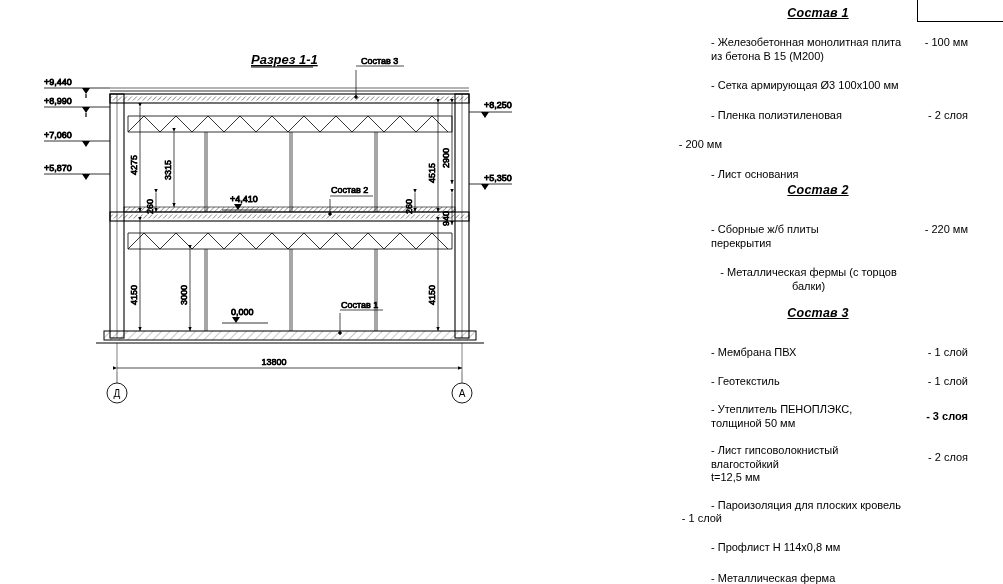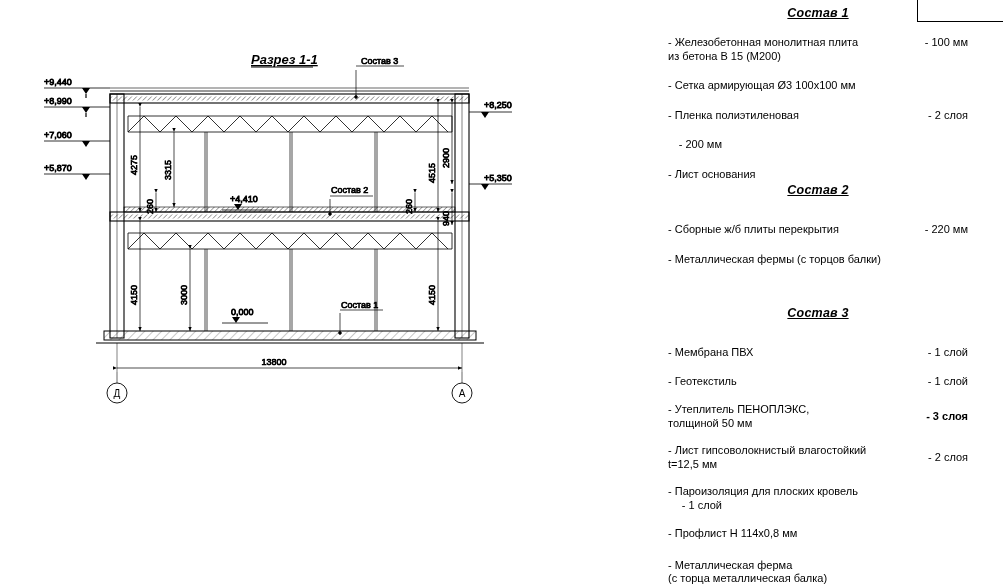--- a/index.html
+++ b/index.html
@@ -52,20 +52,21 @@
     display: flex;
     justify-content: space-between;
     align-items: flex-start;
     font-size: 11px;
     line-height: 13.5px;
     margin-bottom: 11px;
   }
   .spec-row .label {
     white-space: pre-line;
     padding-right: 8px;
+    margin-left: 43px;
   }
   .spec-row .value {
     white-space: nowrap;
     text-align: right;
     min-width: 54px;
   }
   .mini-frame {
     position: absolute;
     left: 917px;
     top: -2px;
@@ -293,21 +294,21 @@
         <span class="value"></span>
       </div>
     </div>
 
     <div class="spec-block" style="top:183px; left:8px;">
       <div class="spec-title">Состав 2</div>
       <div class="spec-row" style="margin-top:26px;gap:44px;">
         <span class="label">- Сборные ж/б плиты перекрытия</span>
         <span class="value">- 220 мм</span>
       </div>
-      <div class="spec-row" style="margin-top:16px;">
+      <div class="spec-row" style="margin-top:16px;text-align:center;">
         <span class="label">- Металлическая фермы (с торцов балки)</span>
         <span class="value"></span>
       </div>
     </div>
 
     <div class="spec-block" style="top:306px; left:8px;">
       <div class="spec-title">Состав 3</div>
       <div class="spec-row" style="margin-top:26px;gap:24px;">
         <span class="label">- Мембрана ПВХ</span>
         <span class="value">- 1 слой</span>

